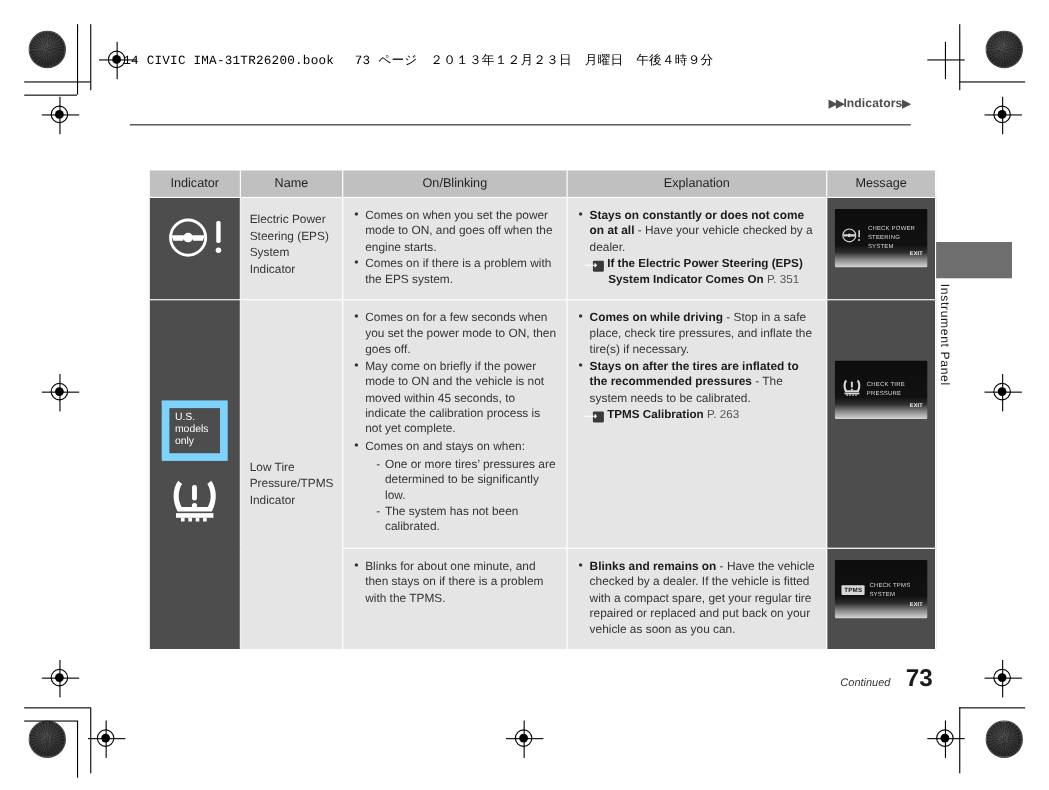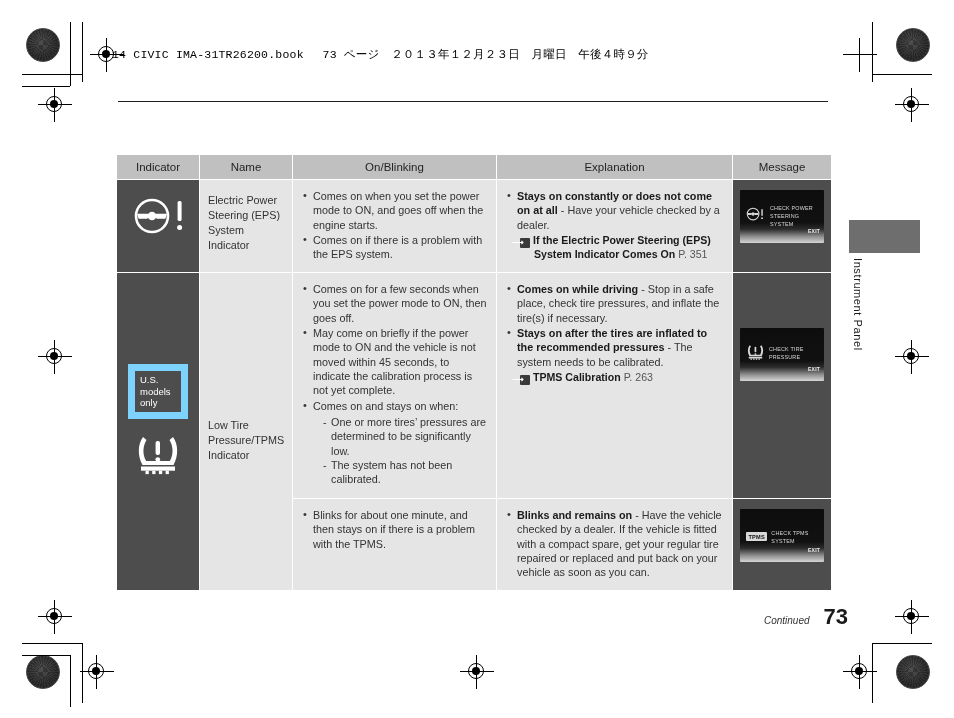--- a/index.html
+++ b/index.html
@@ -122,21 +122,21 @@
     color: #1a1a1a;
     writing-mode: vertical-rl;
     text-orientation: sideways;
     letter-spacing: .6px;
     white-space: nowrap;
   }
 
   
   .tbl {
     position: absolute;
-    left: 116px;
+    left: 135px;
     top: 155px;
     width: 710px;
     border-collapse: collapse;
     table-layout: fixed;
   }
   .tbl th, .tbl td {
     border: 1.5px solid #ffffff;
     vertical-align: top;
     padding: 0;
   }
@@ -369,20 +369,23 @@
 <div class="cropline v" style="left:82px; top:643px; height:60px;"></div>
 <div class="cropline h" style="left:22px; top:655px; width:48px;"></div>
 <div class="cropline v" style="left:70px; top:655px; height:52px;"></div>
 
 <div class="cropline h" style="left:872px; top:643px; width:60px;"></div>
 <div class="cropline v" style="left:872px; top:643px; height:60px;"></div>
 
 <div class="slug">14 CIVIC IMA-31TR26200.book 　73 ページ　２０１３年１２月２３日　月曜日　午後４時９分</div>
 
 <div class="page-head">
+  <div class="breadcrumb">
+    <span class="tri">▶▶</span><span>Indicators</span><span class="tri">▶</span>
+  </div>
   <div class="head-rule"></div>
 </div>
 
 <div class="side-bar"></div>
 <div class="side-tab-label">Instrument Panel</div>
 
 <table class="tbl">
   <thead>
     <tr>
       <th class="c-ind">Indicator</th>

